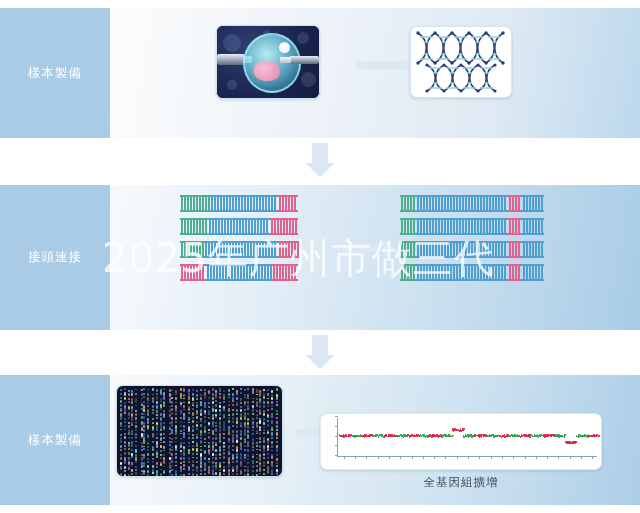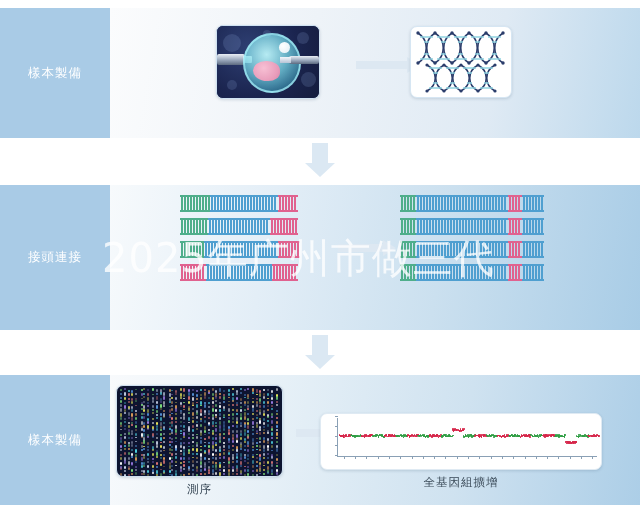--- a/index.html
+++ b/index.html
@@ -1701,21 +1701,20 @@
               <i style="left: 158.5px; top: 59.4px; height: 3.1px; background: rgb(201, 212, 232); opacity: 0.83;"></i>
               <i style="left: 158.5px; top: 62.3px; height: 3.6px; background: rgb(90, 154, 224); opacity: 0.47;"></i>
               <i style="left: 158.5px; top: 67.8px; height: 2.7px; background: rgb(232, 228, 90); opacity: 0.36;"></i>
               <i style="left: 158.5px; top: 72px; height: 3px; background: rgb(224, 160, 90); opacity: 0.9;"></i>
               <i style="left: 158.5px; top: 75.6px; height: 2.2px; background: rgb(232, 122, 122); opacity: 0.51;"></i>
               <i style="left: 158.5px; top: 78.5px; height: 2px; background: rgb(126, 224, 122); opacity: 0.99;"></i>
               <i style="left: 158.5px; top: 83.1px; height: 2.6px; background: rgb(255, 255, 255); opacity: 0.94;"></i>
               <i style="left: 158.5px; top: 86px; height: 2.6px; background: rgb(154, 122, 224); opacity: 0.66;"></i>
             </div>
         </div>
-        <div class="caption">測序</div>
       </div>
 
       <div class="arrow-h" style="left:186px;top:50px;width:40px;">
         <div class="shaft"></div>
           <div class="head"></div>
       </div>
 
       <div class="panel" style="left:210px;top:38px;">
         <div class="card cnv-card">
           <div class="cnv-plot" id="cnv-plot">

